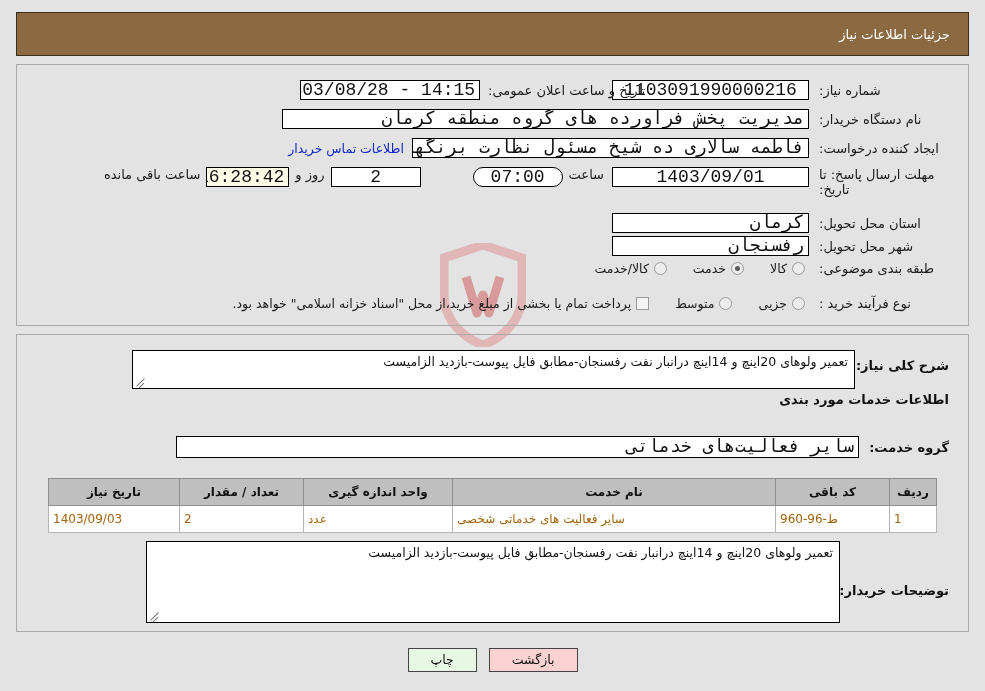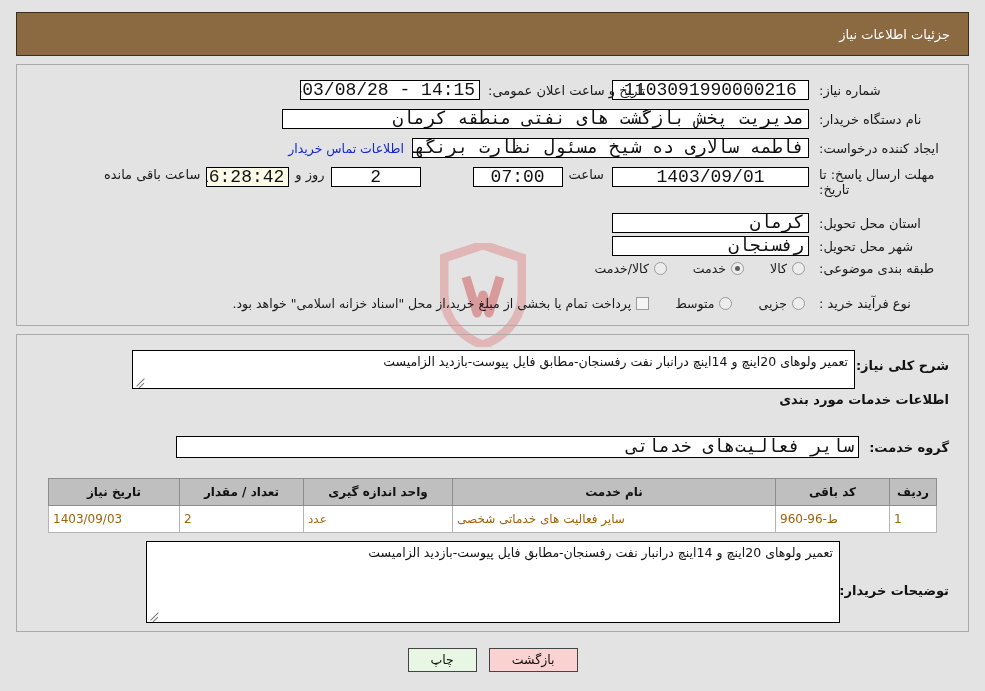--- a/index.html
+++ b/index.html
@@ -282,34 +282,34 @@
   <span class="lbl" style="width:130px; text-align:left;">شماره نیاز:</span>
   <span class="fld" style="width:197px; margin-right:10px;">1103091990000216</span>
 </div>
 <div class="row" style="top:80px; right:340px;">
   <span class="lbl">تاریخ و ساعت اعلان عمومی:</span>
   <span class="fld" style="width:180px; margin-right:8px;">14:15 - 1403/08/28</span>
 </div>
 
 <div class="row" style="top:109px; right:36px;">
   <span class="lbl" style="width:130px; text-align:left;">نام دستگاه خریدار:</span>
-  <span class="fld rtl-text" style="width:527px; margin-right:10px;">مدیریت پخش بازگشت های نفتی منطقه کرمان</span>
+  <span class="fld rtl-text" style="width:527px; margin-right:10px;">مدیریت پخش فرآورده های گروه منطقه کرمان</span>
 </div>
 
 <div class="row" style="top:138px; right:36px;">
   <span class="lbl" style="width:130px; text-align:left;">ایجاد کننده درخواست:</span>
   <span class="fld rtl-text" style="width:397px; margin-right:10px;">فاطمه سالاری ده شیخ مسئول نظارت برنگهداری وتعمیرات تاسیسات ناحیه رفس</span>
   <span class="link" style="margin-right:8px;">اطلاعات تماس خریدار</span>
 </div>
 
 <div class="row" style="top:167px; right:36px; align-items:flex-start;">
   <span class="lbl" style="width:130px; text-align:left; white-space:normal; line-height:15px;">مهلت ارسال پاسخ: تا تاریخ:</span>
   <span class="fld" style="width:197px; margin-right:10px;">1403/09/01</span>
   <span class="lbl" style="margin-right:8px;">ساعت</span>
-  <span class="fld" style="width:90px; margin-right:6px;">07:00</span>
+  <span class="fld" style="width:90px; margin-right:6px;border-radius:10px;">07:00</span>
   <span class="fld" style="width:90px; margin-right:52px;">2</span>
   <span class="lbl" style="margin-right:6px;">روز و</span>
   <span class="fld countdown" style="width:83px; margin-right:6px;">16:28:42</span>
   <span class="lbl" style="margin-right:6px;">ساعت باقی مانده</span>
 </div>
 
 <div class="row" style="top:213px; right:36px;">
   <span class="lbl" style="width:130px; text-align:left;">استان محل تحویل:</span>
   <span class="fld rtl-text" style="width:197px; margin-right:10px;">کرمان</span>
 </div>

